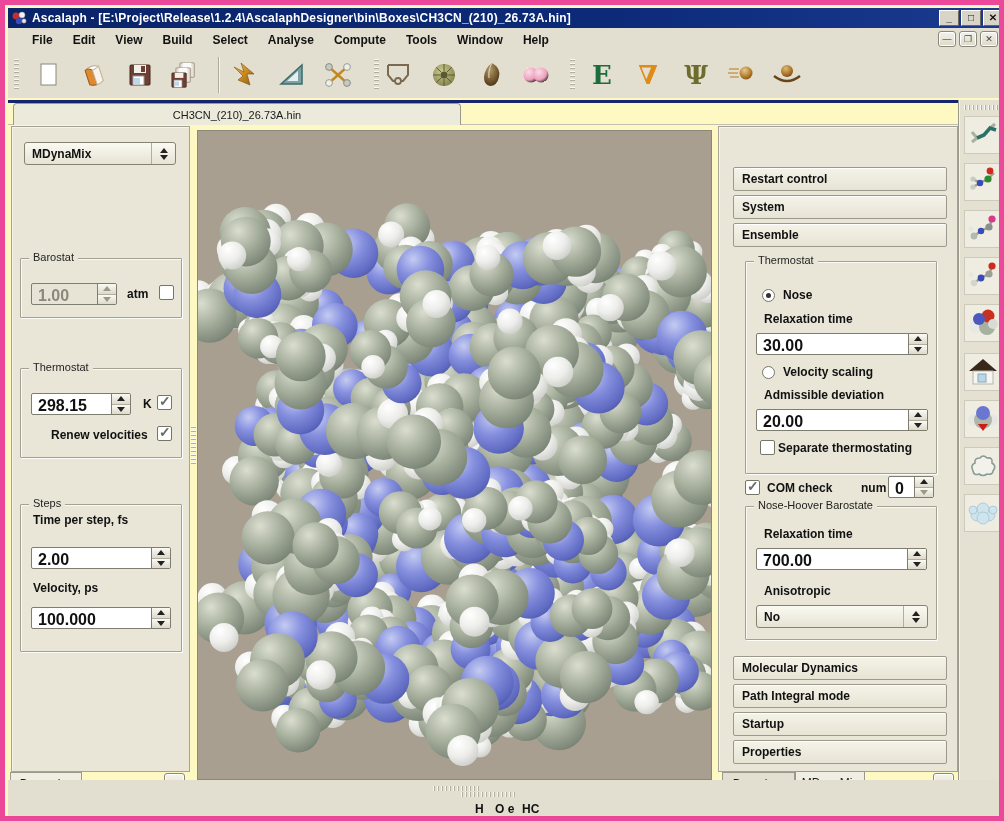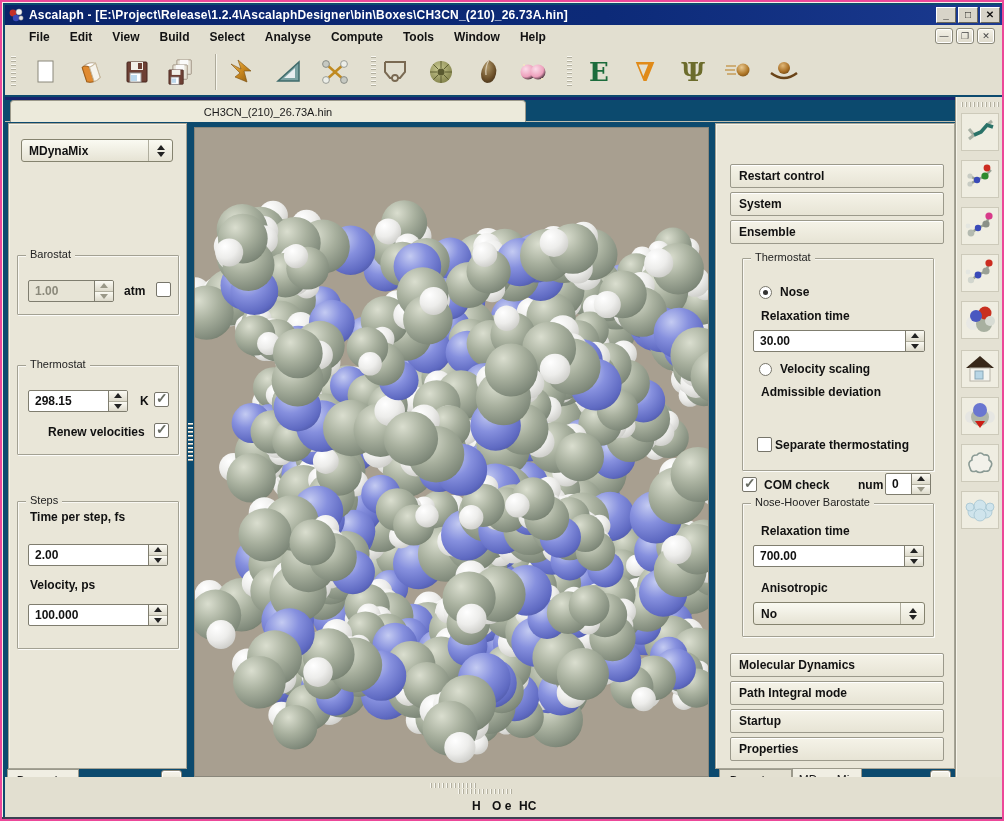--- a/index.html
+++ b/index.html
@@ -1,17 +1,17 @@
 <!DOCTYPE html>
 <html><head>
 <meta charset="utf-8">
 <style>
   html,body{margin:0;padding:0;background:#555;}
   *{box-sizing:border-box;font-family:"Liberation Sans",sans-serif;}
-  #win{position:relative;width:1004px;height:821px;background:#0c4a6e;border:2px solid #ec4899;
+  #win{position:relative;width:1004px;height:821px;background:#fef9c3;border:5px solid #ec4899;
        box-shadow:inset 1px 1px 0 #f4f2e8;overflow:hidden;}
   
   .titlebar{position:absolute;left:3px;top:3px;width:998px;height:20px;
     background:linear-gradient(90deg,#0a246a 0%,#0c2a78 60%,#1b3a90 100%);
     display:flex;align-items:center;color:#fff;}
   .title-text{font-size:12px;font-weight:bold;margin-left:5px;white-space:nowrap;letter-spacing:.2px;}
   .win-btns{position:absolute;right:3px;top:2px;display:flex;gap:2px;}
   .wbtn{width:20px;height:16px;background:#d8d4c8;border:1px solid;border-color:#fff #6a685c #6a685c #fff;
     font-size:10px;font-weight:bold;color:#111;display:flex;align-items:center;justify-content:center;line-height:1;}
   
@@ -25,32 +25,32 @@
   
   .toolbar{position:absolute;left:3px;top:46px;width:998px;height:47px;background:#e2dfd0;}
   .vgrip{position:absolute;top:8px;width:5px;height:32px;
     background:repeating-linear-gradient(180deg,#f8f7f0 0 1px,#b2af9f 1px 2px,rgba(0,0,0,0) 2px 4px);}
   .tsep{position:absolute;top:6px;width:2px;height:36px;border-left:1px solid #aeab9b;border-right:1px solid #f6f5ec;}
   .ticon{position:absolute;top:8px;width:32px;height:32px;display:flex;align-items:center;justify-content:center;}
   .glyph-icon{font-family:"DejaVu Serif","Liberation Serif",serif;font-size:26px;font-weight:bold;line-height:1;}
   
   .navline{position:absolute;left:3px;top:95px;width:950px;height:3px;background:#17246e;}
   .tabstrip{position:absolute;left:3px;top:98px;width:950px;height:22px;border-bottom:1px solid #c2bfae;}
-  .doctab{position:absolute;left:5px;top:0;width:516px;height:22px;background:#eceadb;
+  .doctab{position:absolute;left:5px;top:0;width:448px;height:22px;background:#eceadb;
     border:1px solid #9b998b;border-bottom:none;border-radius:4px 4px 0 0;
     display:flex;align-items:center;justify-content:center;font-size:11px;color:#1a1a1a;}
   
   .panel{position:absolute;background:#e9e6d8;border:1px solid #a5a395;box-shadow:inset 1px 1px 0 #f6f4ea;}
   .grp{position:absolute;border:1px solid #a3a193;border-radius:1px;
        box-shadow:1px 1px 0 rgba(255,255,255,.85),inset 1px 1px 0 rgba(255,255,255,.7);}
   .grp-title{position:absolute;top:-8px;left:8px;background:#e9e6d8;padding:0 4px;font-size:11px;color:#222;}
   .lbl{position:absolute;font-size:12px;font-weight:bold;color:#111;white-space:nowrap;}
   
   .spin{position:absolute;height:22px;display:flex;border:1px solid #7f7d6f;border-radius:2px;background:#fff;overflow:hidden;}
-  .spin-field{flex:1;font-size:12px;font-weight:bold;color:#111;padding:3px 0 0 6px;}
+  .spin-field{flex:1;font-size:16px;font-weight:bold;color:#111;padding:3px 0 0 6px;}
   .spin-btns{width:19px;border-left:1px solid #7f7d6f;display:flex;flex-direction:column;}
   .sb{flex:1;background:linear-gradient(#fbfaf3,#ddDAcb);display:flex;align-items:center;justify-content:center;}
   .sb+.sb{border-top:1px solid #b0ae9e;}
   .tri-up{width:0;height:0;border-left:4px solid transparent;border-right:4px solid transparent;border-bottom:5px solid #222;}
   .tri-dn{width:0;height:0;border-left:4px solid transparent;border-right:4px solid transparent;border-top:5px solid #222;}
   .spin.disabled{background:#e7e4d6;}
   .spin.disabled .spin-field{color:#8b897b;}
   .spin.disabled .tri-up,.spin.dis-dn .tri-dn{border-bottom-color:#9a9888;}
   .spin.disabled .tri-dn{border-top-color:#9a9888;}
   .spin.dis-dn .tri-dn{border-top-color:#9a9888;}
@@ -1915,20 +1915,31 @@
               <i class="tri-up"></i>
             </div>
         <div class="sb">
               <i class="tri-dn"></i>
             </div>
           </div>
       </div>
       <span class="radio" style="left:16px;top:104px"></span>
       <span class="lbl" style="left:37px;top:103px">Velocity scaling</span>
       <span class="lbl" style="left:18px;top:126px">Admissible deviation</span>
+      <div class="spin" style="left:10px;top:147px;width:172px">
+        <div class="spin-field">20.00</div>
+        <div class="spin-btns">
+            <div class="sb">
+              <i class="tri-up"></i>
+            </div>
+        <div class="sb">
+              <i class="tri-dn"></i>
+            </div>
+          </div>
+      </div>
       <span class="cb" style="left:14px;top:178px"></span>
       <span class="lbl" style="left:32px;top:179px">Separate thermostating</span>
     </div>
 
     <span class="cb checked" style="left:26px;top:353px"></span>
     <span class="lbl" style="left:48px;top:354px">COM check</span>
     <span class="lbl" style="left:142px;top:354px">num</span>
     <div class="spin dis-dn" style="left:169px;top:349px;width:46px">
       <div class="spin-field">0</div>
       <div class="spin-btns">

